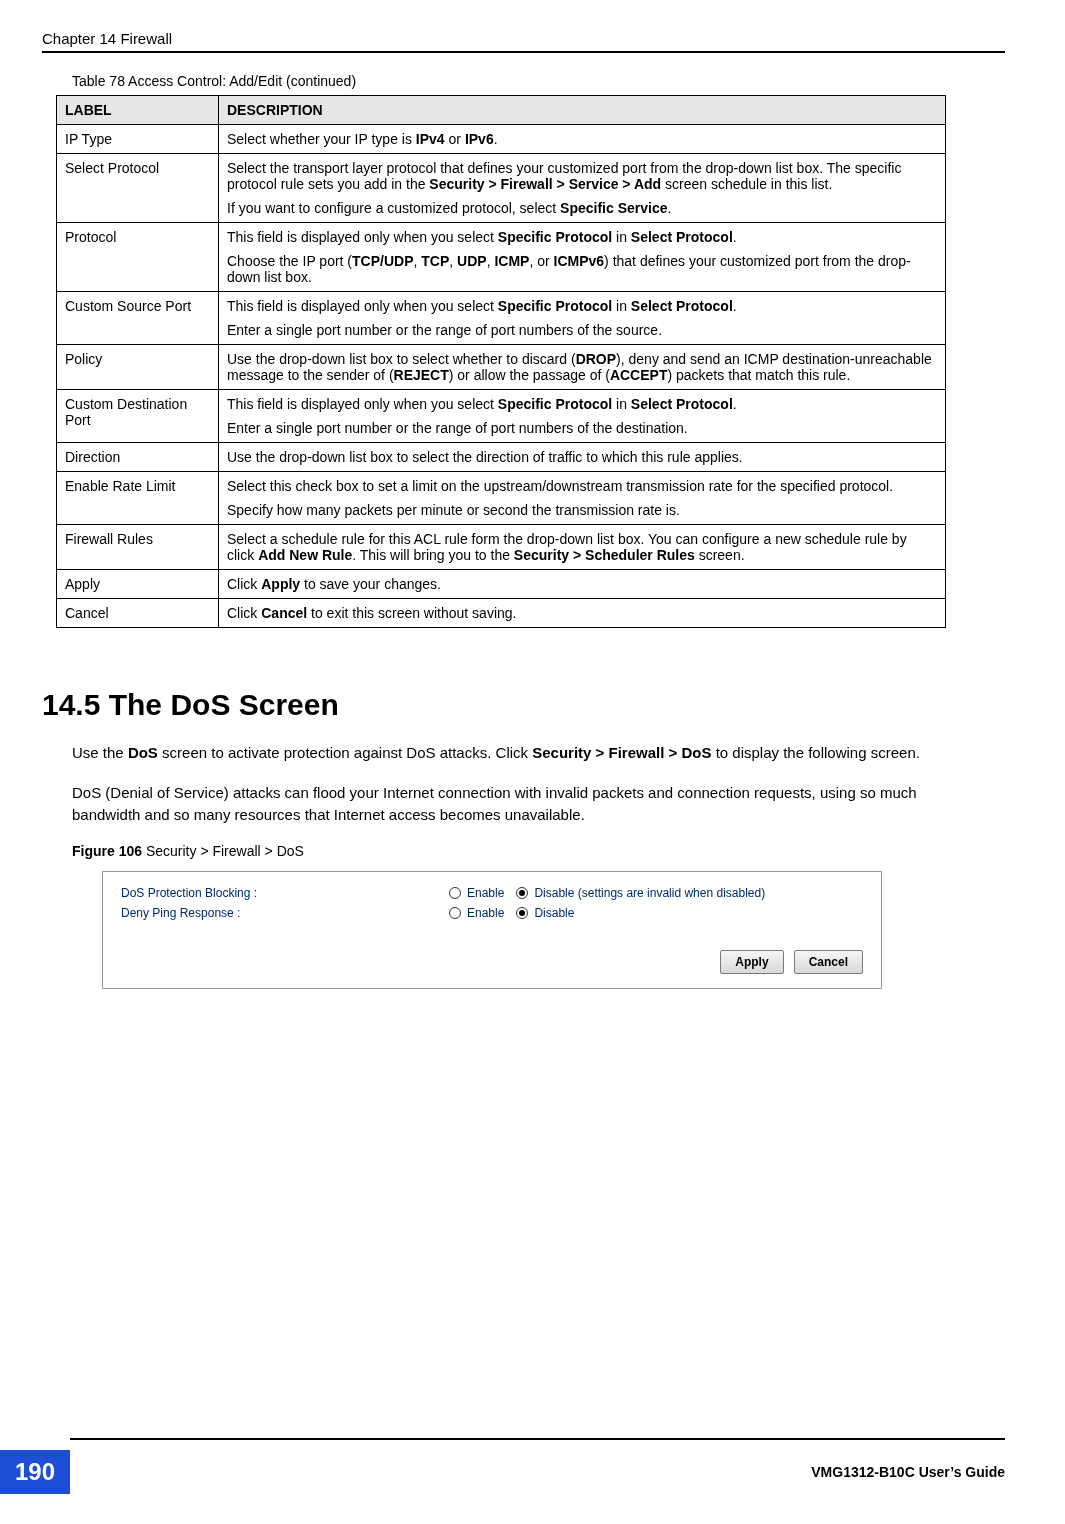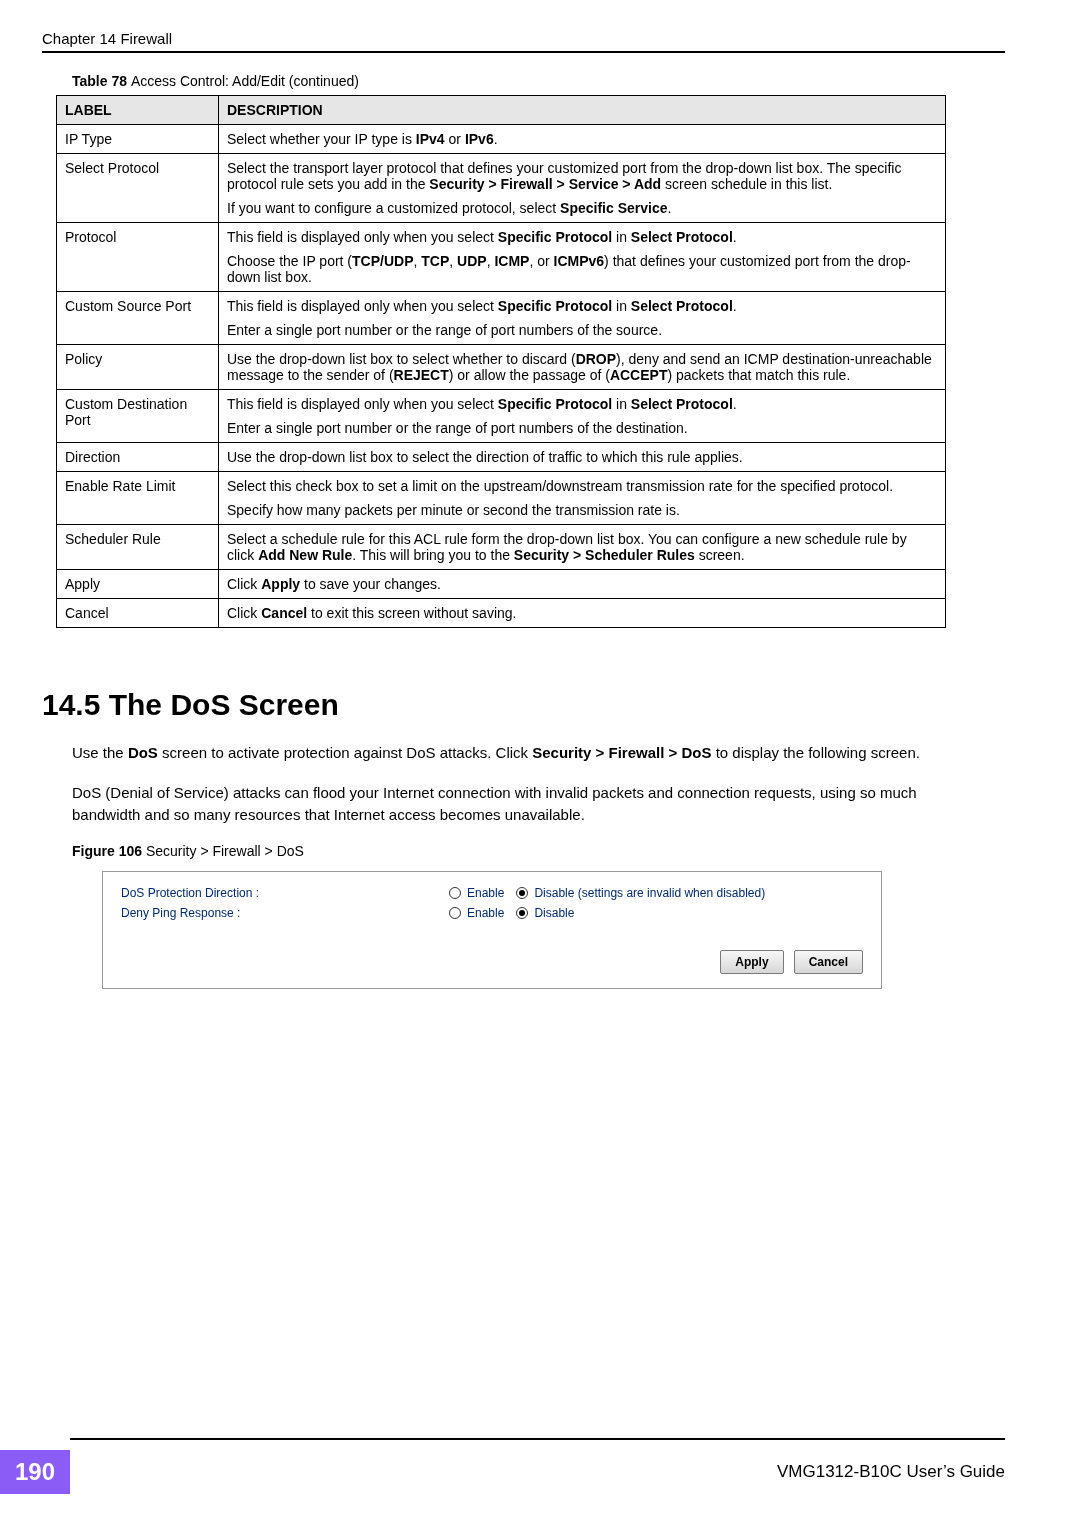--- a/index.html
+++ b/index.html
@@ -25,21 +25,21 @@
   .hr-top {
     border: none;
     border-top: 2px solid #000;
     margin: 0 0 20px 0;
   }
   .table-caption {
     font-size: 14px;
     margin: 0 0 6px 30px;
   }
   .table-caption .bold {
-    font-weight: bold;
+    font-weight: normal;
   }
   table.doc-table {
     border-collapse: collapse;
     margin-left: 14px;
     width: 890px;
     font-size: 14px;
   }
   table.doc-table th, table.doc-table td {
     border: 1px solid #000;
     padding: 6px 8px;
@@ -144,33 +144,34 @@
     border-top: 2px solid #000;
     margin: 0 0 10px 70px;
   }
   .footer-row {
     display: flex;
     align-items: center;
   }
   .page-num-box {
     width: 70px;
     height: 44px;
-    background: #8b5cf6;
+    background: #1d4ed8;
     color: #fff;
     font-size: 24px;
     font-weight: bold;
     display: flex;
     align-items: center;
     justify-content: center;
     font-family: Arial, sans-serif;
   }
   .footer-title {
     flex: 1;
     text-align: right;
-    font-size: 17px;
+    font-size: 14px;
+    font-weight: bold;
   }
   .desc-block { margin-bottom: 8px; }
   .desc-block:last-child { margin-bottom: 0; }
 </style>
 </head>
 <body>
 
 <div class="page">
   <div class="chapter-header">Chapter 14 Firewall</div>
   <hr class="hr-top">
@@ -253,21 +254,21 @@
 
       <tr>
         <td class="label-col">Enable Rate Limit</td>
         <td>
           <div class="desc-block">Select this check box to set a limit on the upstream/downstream transmission rate for the specified protocol.</div>
           <div class="desc-block">Specify how many packets per minute or second the transmission rate is.</div>
         </td>
       </tr>
 
       <tr>
-        <td class="label-col">Scheduler Rule</td>
+        <td class="label-col">Firewall Rules</td>
         <td>
           <span>Select a schedule rule for this ACL rule form the drop-down list box. You can configure a new schedule rule by click </span><span class="bold">Add New Rule</span><span>. This will bring you to the </span><span class="bold">Security &gt; Scheduler Rules</span><span> screen.</span>
         </td>
       </tr>
 
       <tr>
         <td class="label-col">Apply</td>
         <td>
           <span>Click </span><span class="bold">Apply</span><span> to save your changes.</span>
         </td>
@@ -289,21 +290,21 @@
   </p>
 
   <p class="body-text">DoS (Denial of Service) attacks can flood your Internet connection with invalid packets and connection requests, using so much bandwidth and so many resources that Internet access becomes unavailable.</p>
 
   <div class="figure-caption">
     <span class="bold">Figure 106   </span><span>Security &gt; Firewall &gt; DoS</span>
   </div>
 
   <div class="screenshot-box">
     <div class="form-row">
-      <div class="form-label">DoS Protection Direction :</div>
+      <div class="form-label">DoS Protection Blocking :</div>
       <div class="radio-group">
         <span class="radio"></span>
         <span>Enable</span>
         <span class="radio checked"></span>
         <span>Disable (settings are invalid when disabled)</span>
       </div>
     </div>
     <div class="form-row">
       <div class="form-label">Deny Ping Response :</div>
       <div class="radio-group">

